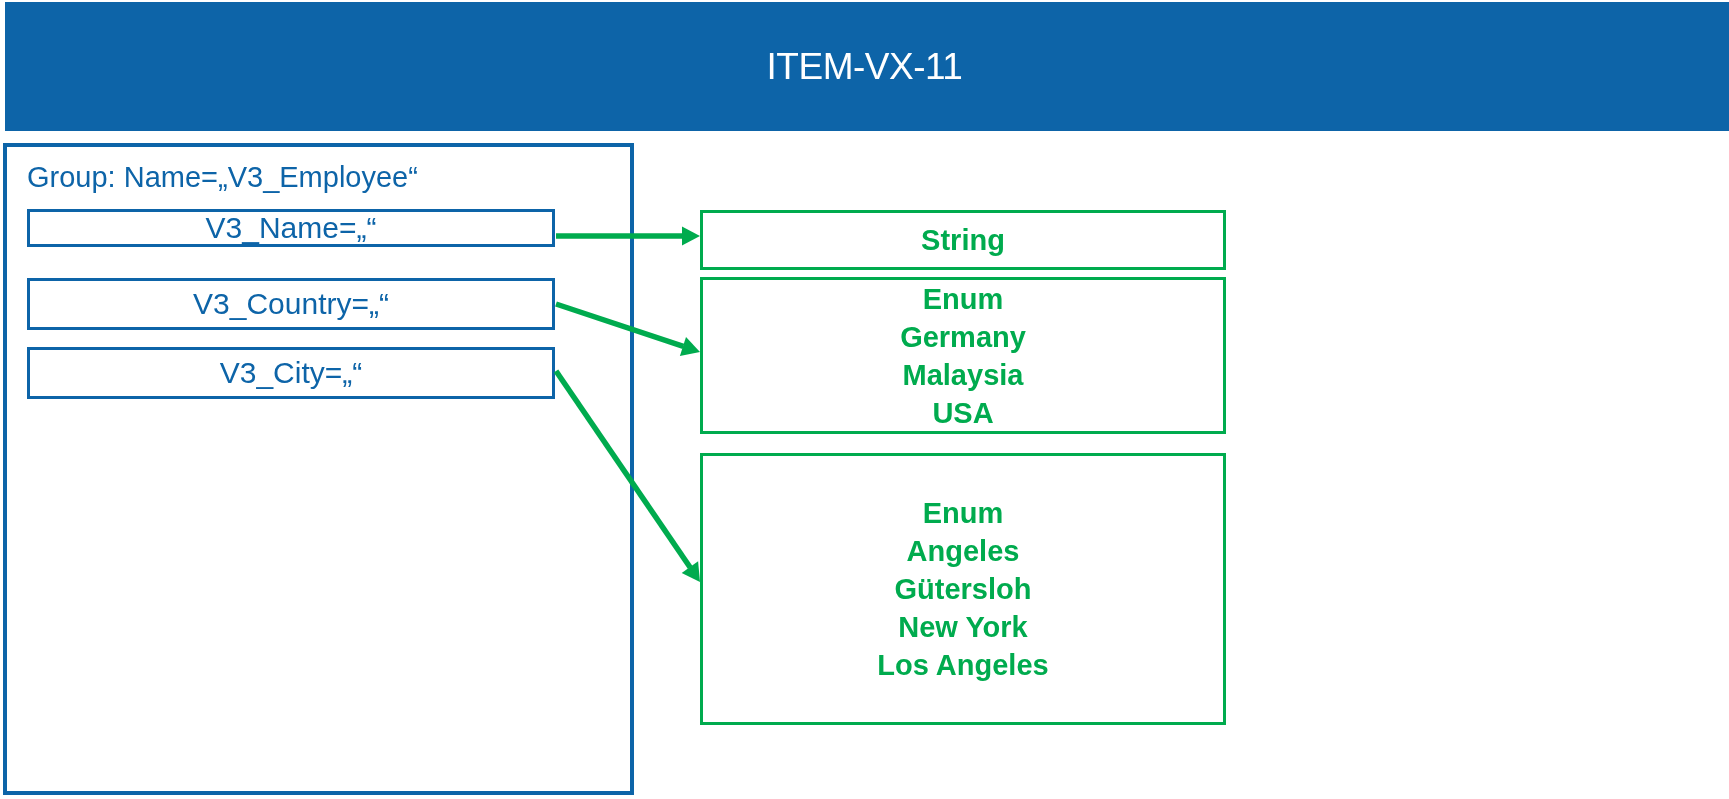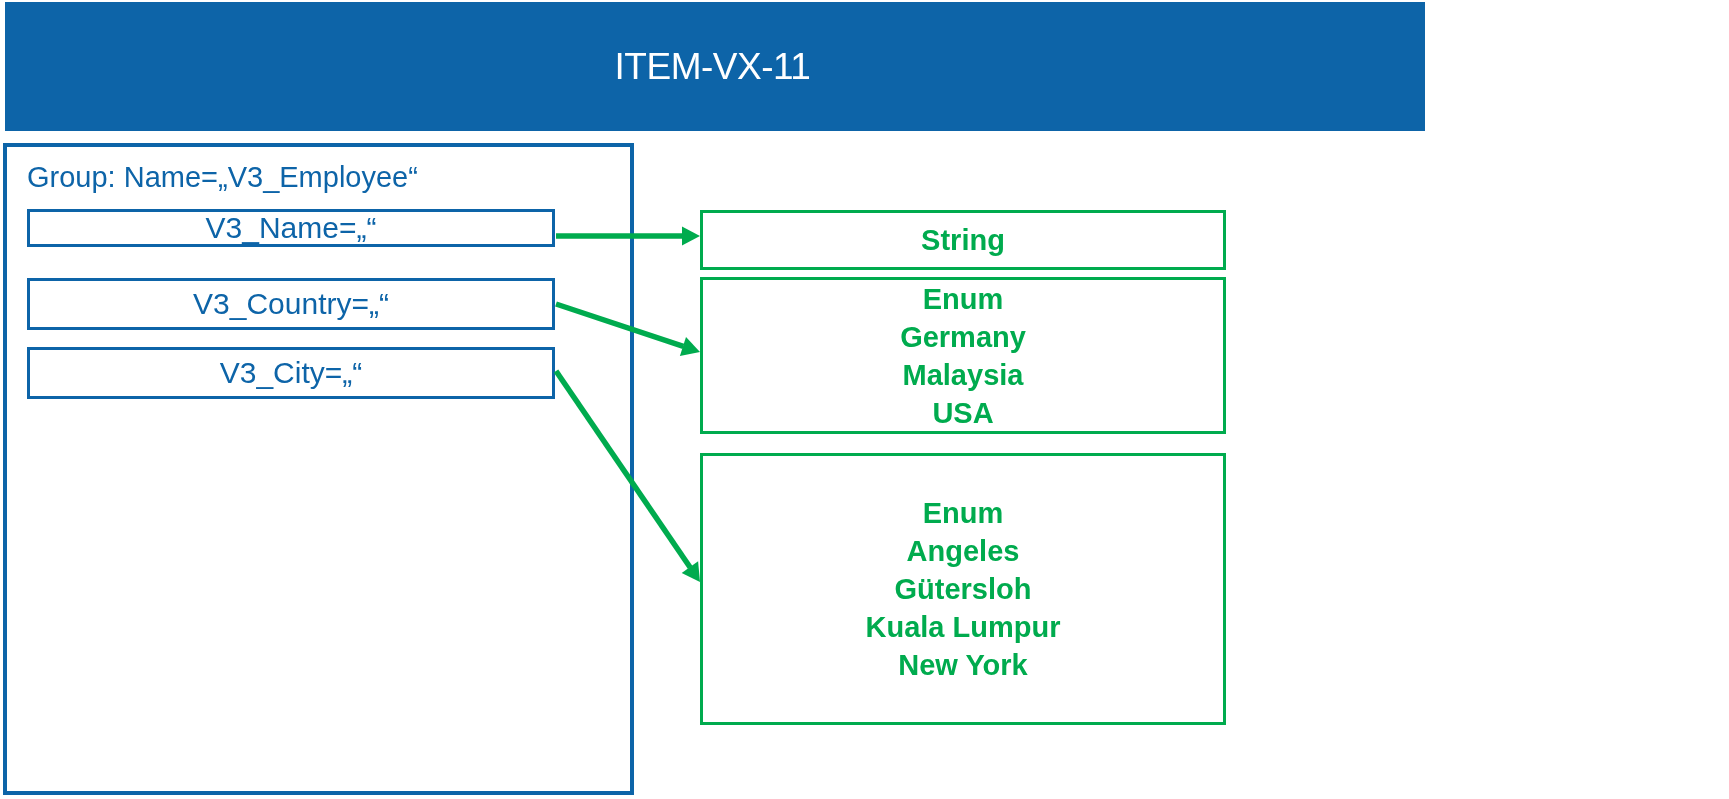--- a/index.html
+++ b/index.html
@@ -1,20 +1,20 @@
 <!DOCTYPE html>
 <html><head>
 <meta charset="utf-8">
 <style>
   * { margin: 0; padding: 0; box-sizing: border-box; }
   html, body { width: 1729px; height: 799px; background: #ffffff; overflow: hidden; }
   body { position: relative; font-family: "Liberation Sans", sans-serif; }
 
   .header {
-    position: absolute; left: 5px; top: 2px; width: 1420px; height: 129px;
+    position: absolute; left: 5px; top: 2px; width: 1724px; height: 129px;
     background: #0d64a8; display: flex; align-items: center; justify-content: center;
   }
   .header .title {
     color: #ffffff; font-size: 37px; letter-spacing: -0.5px; padding-right: 5px;
   }
 
   .group-box {
     position: absolute; left: 3px; top: 143px; width: 631px; height: 652px;
     border: 4px solid #0d64a8; background: #ffffff;
   }
@@ -76,22 +76,22 @@
   <div class="type-title">Enum</div>
   <div class="type-value">Germany</div>
   <div class="type-value">Malaysia</div>
   <div class="type-value">USA</div>
 </div>
 
 <div class="type-box type-enum2">
   <div class="type-title">Enum</div>
   <div class="type-value">Angeles</div>
   <div class="type-value">Gütersloh</div>
-  <div class="type-value">Kuala Lumpur</div>
   <div class="type-value">New York</div>
+  <div class="type-value">Los Angeles</div>
 </div>
 
 <svg class="arrows" xmlns="http://www.w3.org/2000/svg">
   <g>
     <line x1="556" y1="236" x2="684" y2="236"></line>
     <polygon points="700,236 682,226.5 682,245.5"></polygon>
   </g>
   <g>
     <line x1="556" y1="304" x2="683.4" y2="346.4"></line>
     <polygon points="700,352 679.9,355.9 686.0,337.0"></polygon>

